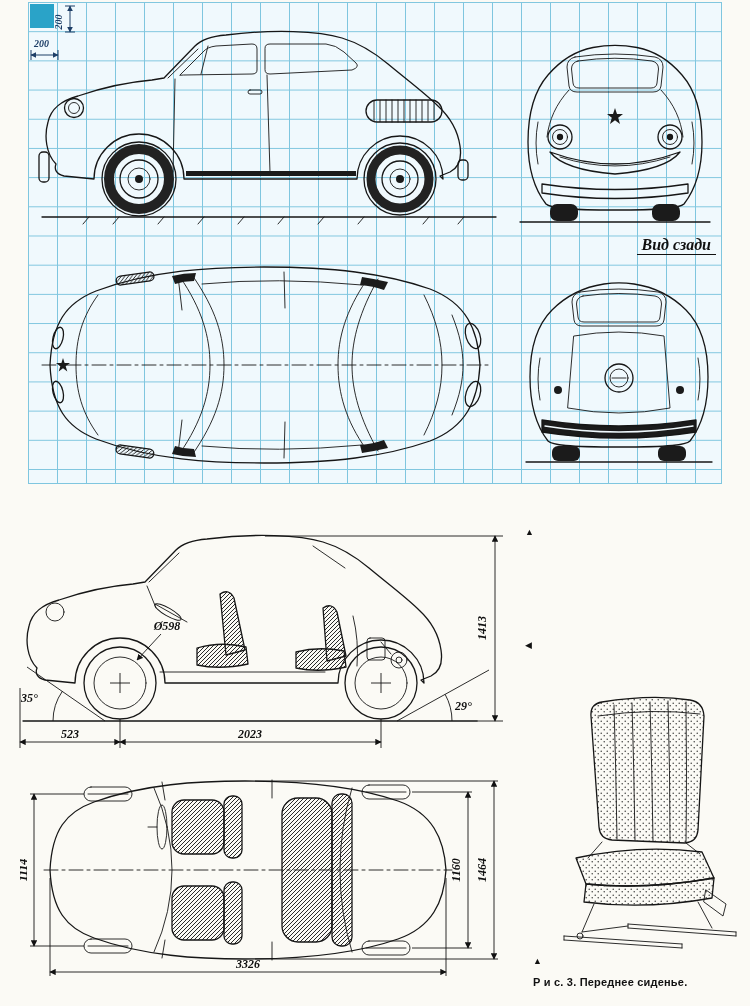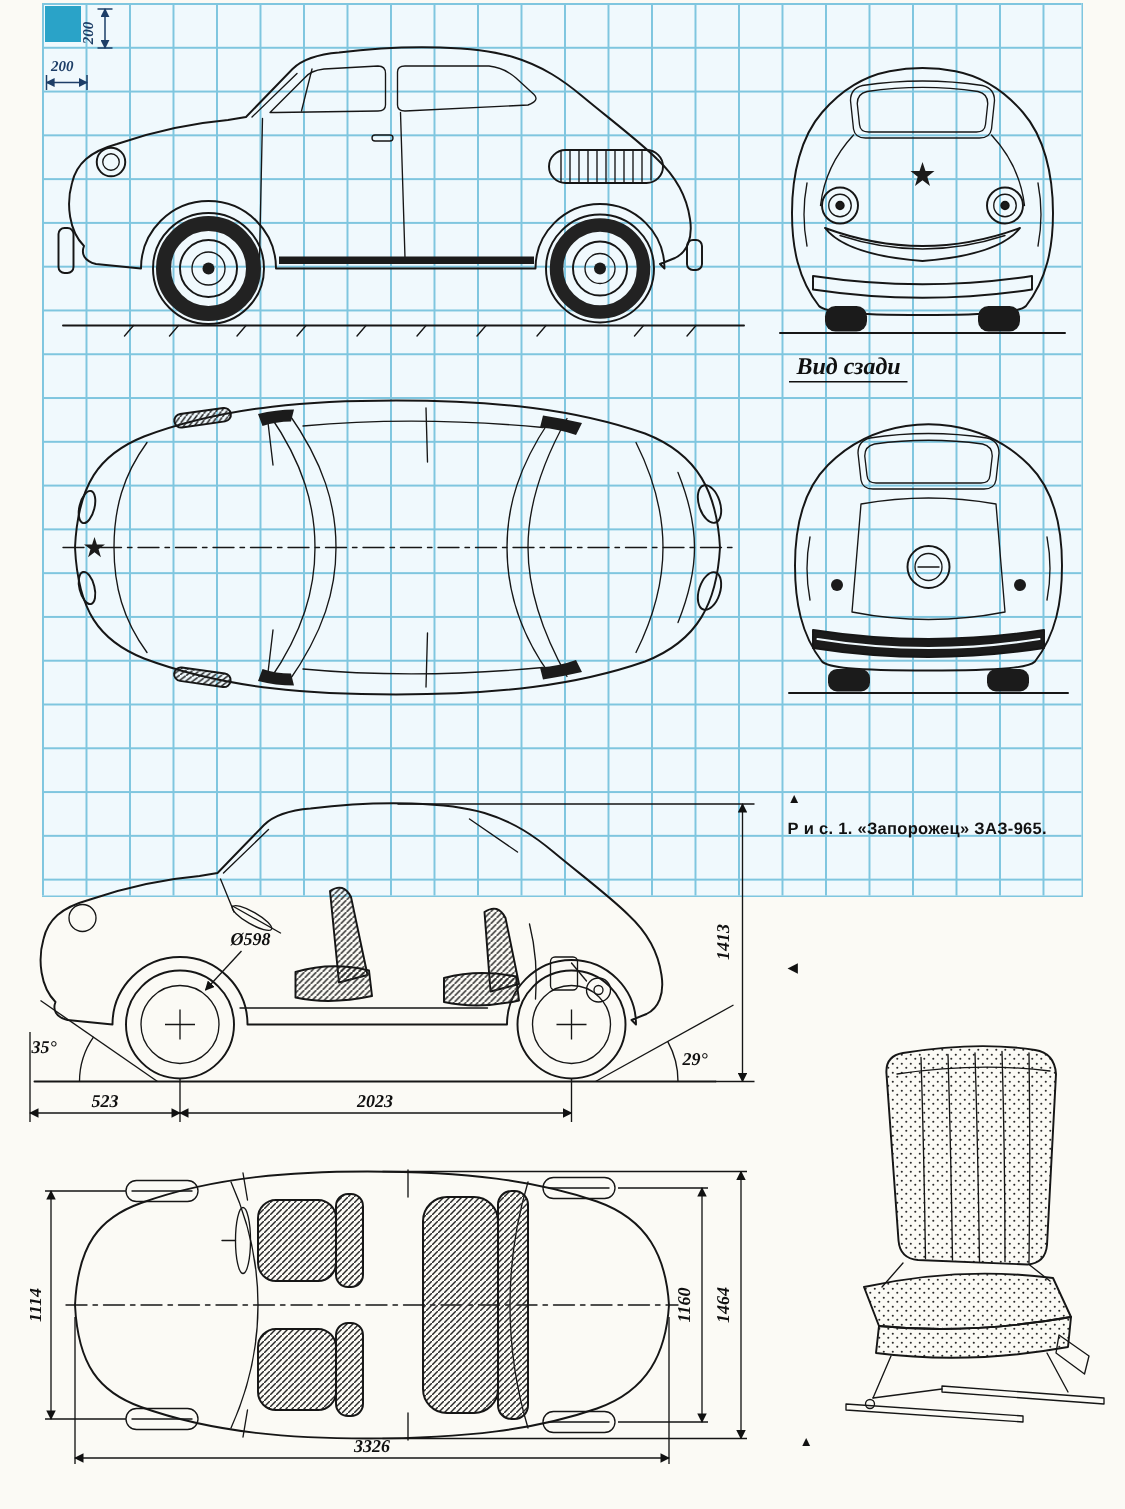--- a/index.html
+++ b/index.html
@@ -1,37 +1,37 @@
 <!DOCTYPE html>
 <html><head>
 <meta charset="utf-8">
 <style>
   *{box-sizing:border-box}
   body{margin:0}
   .screen{position:relative;width:750px;height:1006px;background:#fbfaf5;overflow:hidden;
           font-family:"Liberation Sans",sans-serif;color:#111}
   .abs{position:absolute}
   
-  .grid-area{position:absolute;left:28px;top:2px;width:694px;height:596px;
+  .grid-area{position:absolute;left:28px;top:2px;width:694px;height:482px;
     background-color:#f0f9fd;
     background-image:linear-gradient(to right,#7fc6df 1px,transparent 1px),
                      linear-gradient(to bottom,#7fc6df 1px,transparent 1px);
     background-size:29px 29.2px;
     border-right:1px solid #7fc6df;border-bottom:1px solid #7fc6df}
   
   .ln{stroke:#161616;fill:none;stroke-width:1.3;stroke-linecap:round;stroke-linejoin:round}
   .thin{stroke-width:.9}
   .dimln{stroke:#151515;stroke-width:.9;fill:none}
   .dim-num{font:italic 700 12px "Liberation Serif",serif;fill:#101010}
   .scale-num{font:italic 700 10px "Liberation Serif",serif;fill:#1d3e67}
   
   .caption{position:absolute}
   .cap-marker{font-size:9px;line-height:10px;margin-bottom:9px;color:#111}
   .cap-text{font:700 11px/15px "Liberation Sans",sans-serif;color:#111;letter-spacing:.2px}
-  .rear-label{position:absolute;text-align:left;font:italic 600 16px "Liberation Serif",serif;color:#101010}
+  .rear-label{position:absolute;text-align:right;font:italic 600 16px "Liberation Serif",serif;color:#101010}
   .rear-label span{border-bottom:1.5px solid #101010;padding:0 5px 1px}
 </style>
 </head>
 <body>
 
 <div class="screen">
 
   <div class="grid-area">
 
     <svg class="abs" style="left:0;top:0" width="110" height="72" viewBox="0 0 110 72">
@@ -337,24 +337,24 @@
         <path d="M24 246 L142 254 M24 250 L142 258 M24 246 L24 250 M142 254 L142 258"></path>
         <path d="M88 234 L196 242 M88 238 L196 246 M88 234 L88 238 M196 242 L196 246"></path>
         <path d="M42 242 L88 236"></path>
         <circle cx="40" cy="246" r="3"></circle>
       </g>
     </g>
   </svg>
 
   <div class="caption" style="left:525px;top:527px;width:218px">
     <div class="cap-marker">▲</div>
-    <div class="cap-text">Р и с.  1.  «Запорожец» ЗАЗ-965.</div>
   </div>
 
   <div class="caption" style="left:525px;top:640px;width:210px">
     <div class="cap-marker">◀</div>
   </div>
 
   <div class="caption" style="left:533px;top:956px;width:212px">
     <div class="cap-marker">▲</div>
+    <div class="cap-text">Р и с.  3.  Переднее сиденье.</div>
   </div>
 
 </div>
 
 </body></html>

